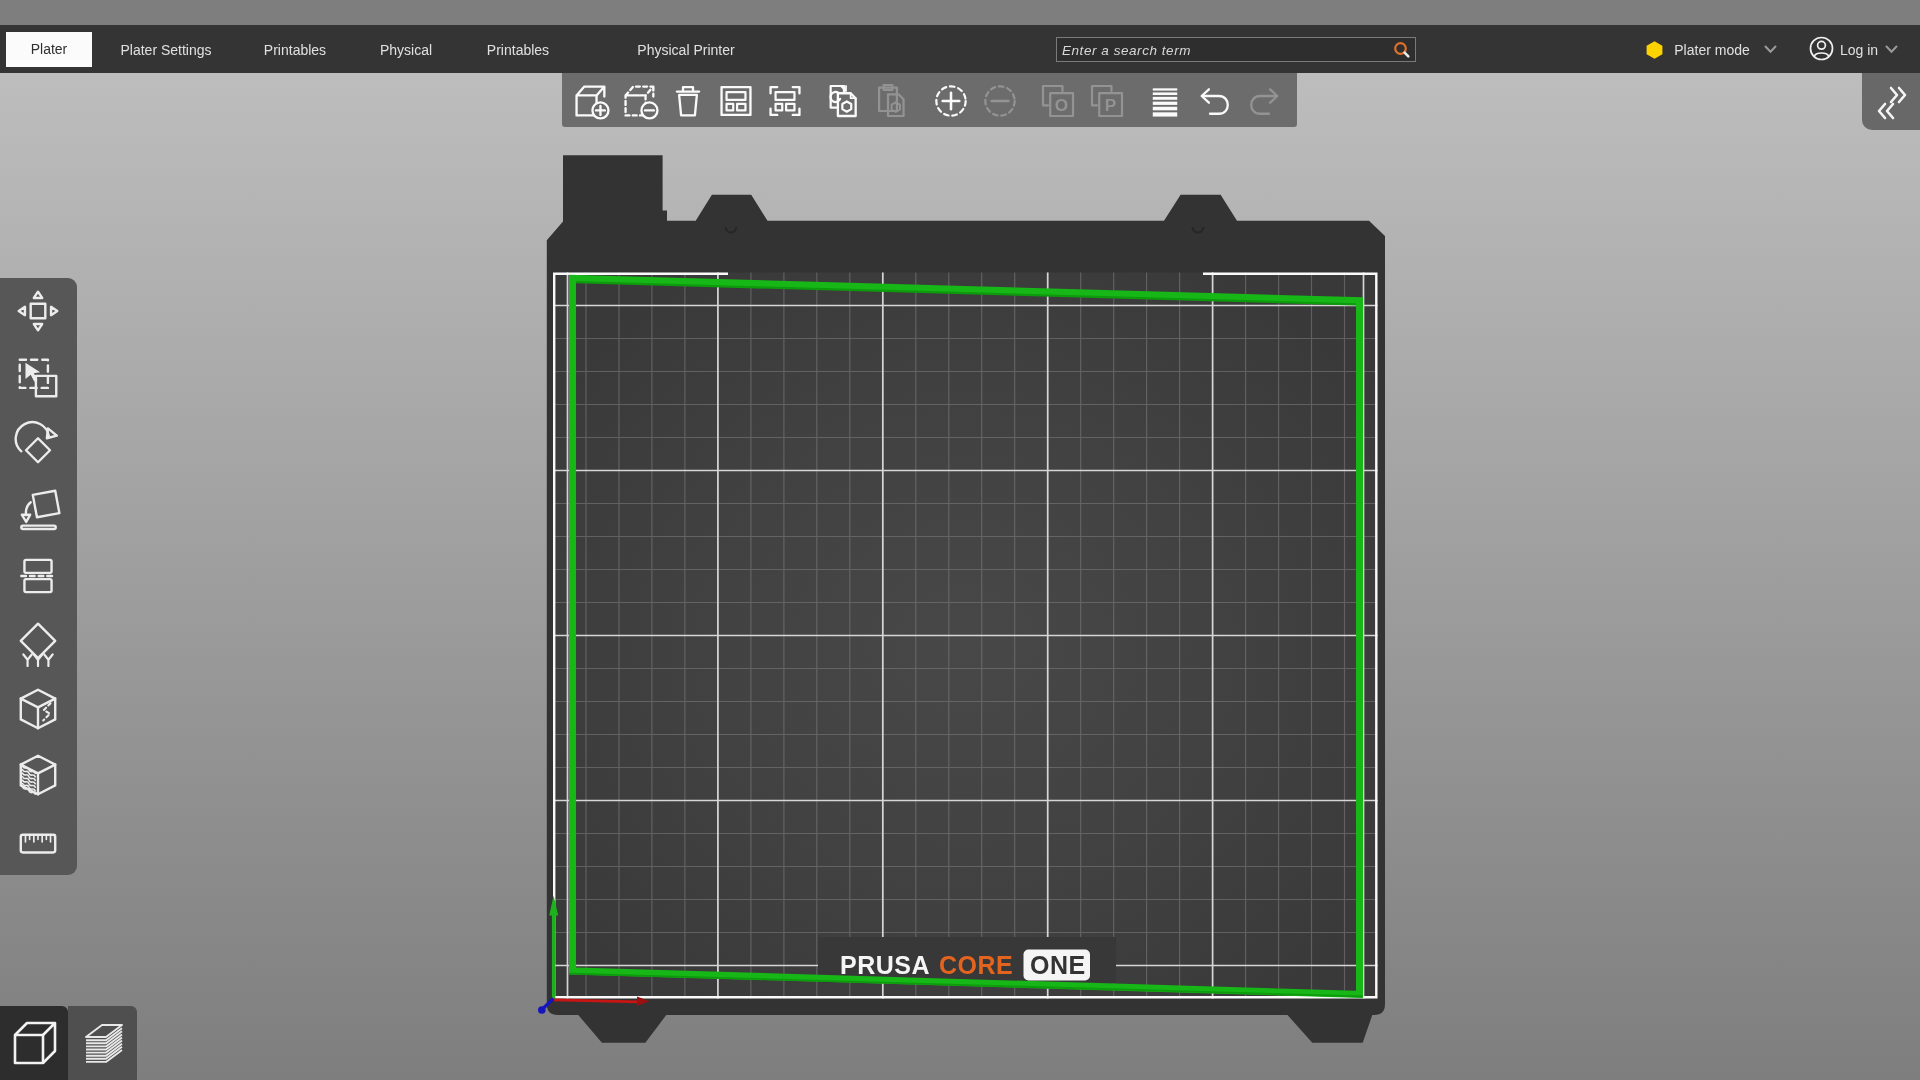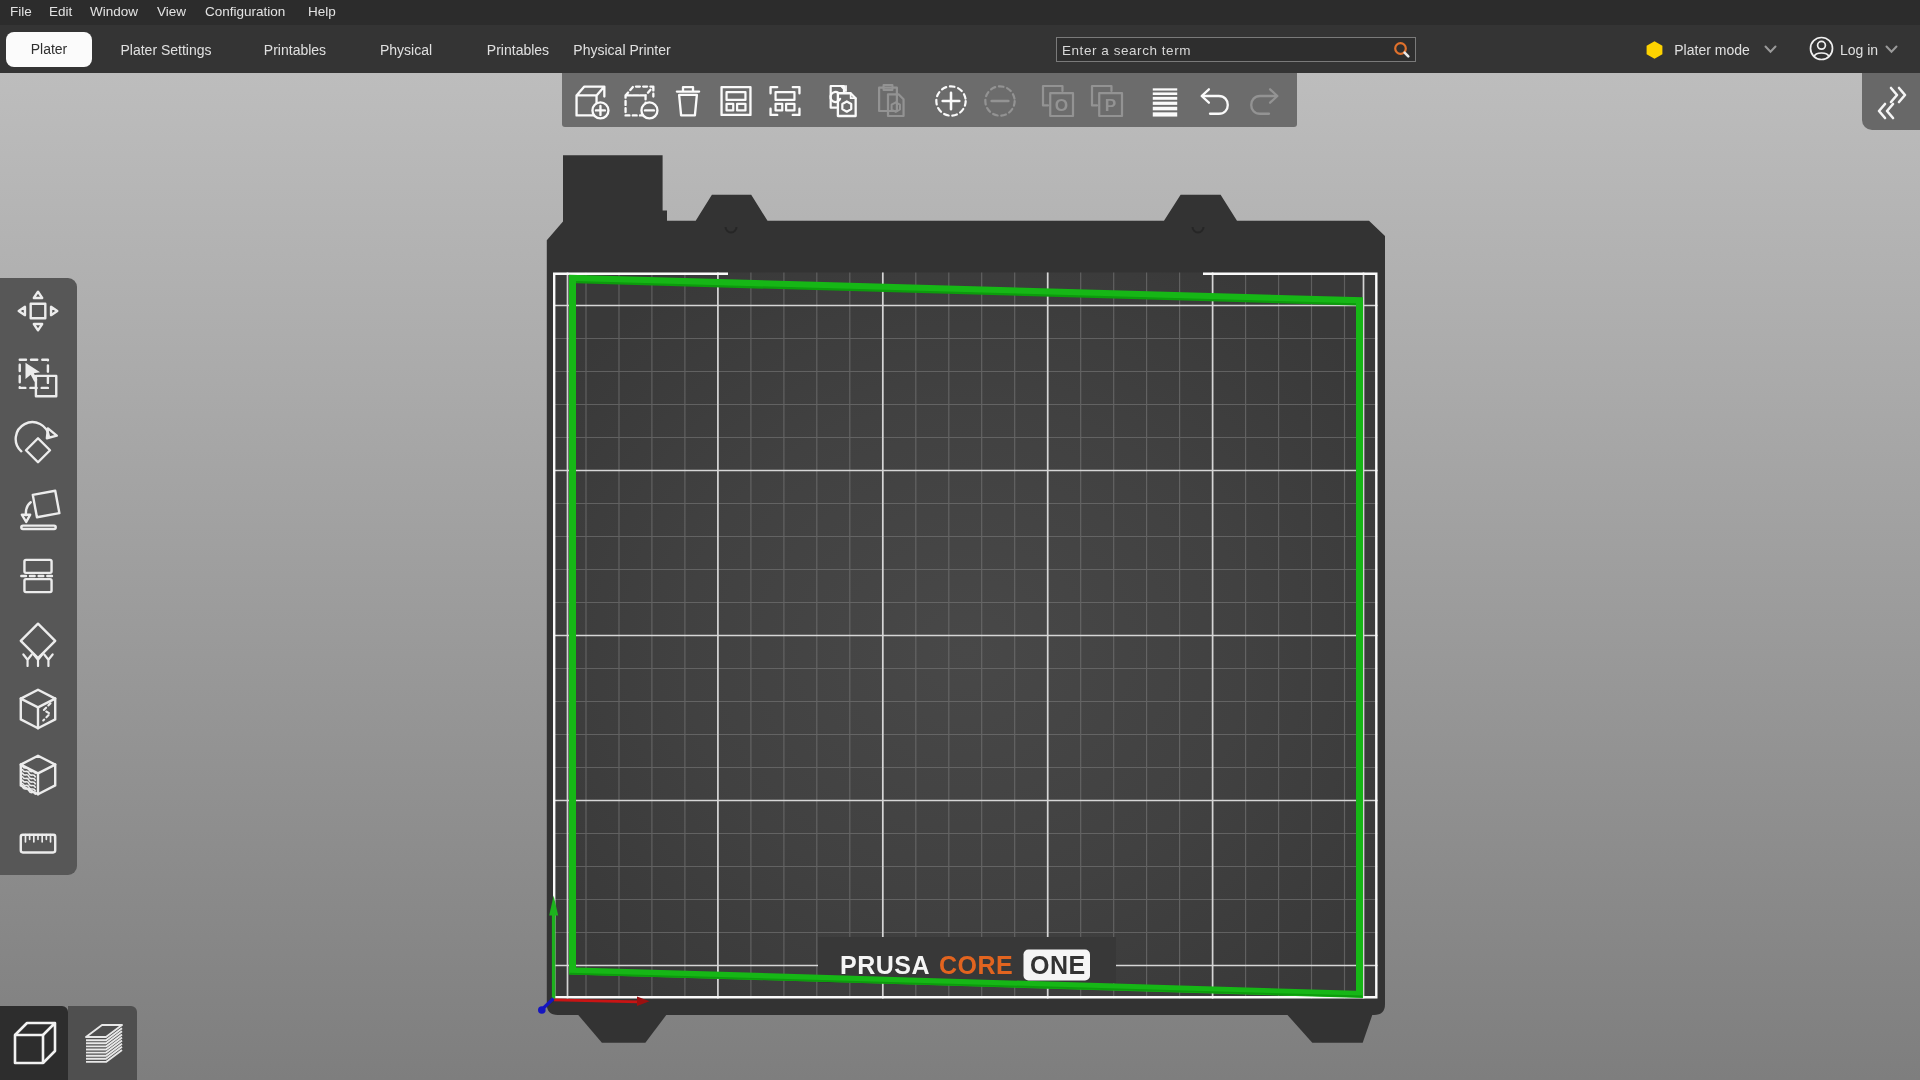--- a/index.html
+++ b/index.html
@@ -1,25 +1,25 @@
 <!DOCTYPE html>
 <html><head><meta charset="utf-8"><title>PrusaSlicer</title>
 <style>
 * { margin:0; padding:0; box-sizing:border-box; }
 html,body { width:1920px; height:1080px; overflow:hidden; background:#7e7e7e; }
 #app { position:relative; width:1920px; height:1080px; font-family:"Liberation Sans", sans-serif; }
 #menubar { position:absolute; left:0; top:0; width:1920px; height:25px; background:#2c2c2c; }
 #menubar span { position:absolute; top:4px; font-size:13.5px; color:#e3e3e3; }
 #tabbar { position:absolute; left:0; top:25px; width:1920px; height:48px; background:#343434; }
 .tab { position:absolute; top:17px; font-size:14px; color:#e0e0e0; transform:translateX(-50%); }
-#plater { position:absolute; left:6px; top:7px; width:86px; height:35px; background:#fbfbfb; border-radius:8px;
+#plater { position:absolute; left:6px; top:7px; width:86px; height:35px; background:#fbfbfb; border-radius:0;
   color:#2f2f2f; font-size:14px; text-align:center; line-height:35px; }
 #search { position:absolute; left:1056px; top:12px; width:360px; height:25px; background:#2e2e2e;
   border:1px solid #7a7a7a; }
-#search span { position:absolute; left:5px; top:4.5px; font-size:13.5px; color:#d8d8d8; letter-spacing:0.55px; }
+#search span { position:absolute; left:5px; top:4.5px; font-size:13.5px; color:#d8d8d8; letter-spacing:0.55px;font-style:italic; }
 #viewport { position:absolute; left:0; top:73px; width:1920px; height:1007px;
   background:linear-gradient(180deg,#bdbdbd 0%,#a3a3a3 42%,#7e7e7e 100%); }
 #topbar { position:absolute; left:562px; top:0px; width:735px; height:54px; background:#6c6c6c; border-radius:0 0 3px 3px; }
 #lefttb { position:absolute; left:0; top:205px; width:77px; height:597px; background:#575757; border-radius:0 9px 9px 0; }
 #collapse { position:absolute; left:1862px; top:0px; width:58px; height:57px; background:#686868; border-radius:0 0 0 10px; }
 #vbtn1 { position:absolute; left:0; top:933px; width:68px; height:74px; background:#2d2d2d; border-radius:0 6px 0 0; }
 #vbtn2 { position:absolute; left:68px; top:933px; width:69px; height:74px; background:#4f4f4f; border-radius:0 6px 0 0; }
 svg { display:block; }
 </style></head>
 <body>
@@ -213,35 +213,27 @@
           <path d="M10,28.3 H30 L46,16.3"></path>
           <path d="M10,31.4 H30 L46,19.4"></path>
           <path d="M10,34.5 H30 L46,22.5"></path>
           <path d="M10,37.6 H30 L46,25.6"></path>
           <path d="M10,40.7 H30 L46,28.7"></path>
           <path d="M10,43.8 H30 L46,31.8"></path>
           <path d="M10,46.9 H30 L46,34.9"></path>
         </svg>
       </div>
   </div>
-  <div id="menubar">
-    <span style="left:10px">File</span>
-      <span style="left:49px">Edit</span>
-      <span style="left:90px">Window</span>
-    <span style="left:157px">View</span>
-      <span style="left:205px">Configuration</span>
-      <span style="left:308px">Help</span>
-  </div>
   <div id="tabbar">
     <div id="plater">Plater</div>
     <span class="tab" style="left:166px">Plater Settings</span>
     <span class="tab" style="left:295px">Printables</span>
     <span class="tab" style="left:406px">Physical</span>
     <span class="tab" style="left:518px">Printables</span>
-    <span class="tab" style="left:622px">Physical Printer</span>
+    <span class="tab" style="left:686px">Physical Printer</span>
     <div id="search">
         <span>Enter a search term</span>
       <svg style="position:absolute;left:335px;top:3px" width="20" height="20" viewBox="0 0 20 20" fill="none">
         <circle cx="8.5" cy="7.5" r="5.3" stroke="#e0712c" stroke-width="2.2"></circle>
         <path d="M12.6,11.6 L16.3,15.3" stroke="#e8e8e8" stroke-width="2.6" stroke-linecap="round"></path>
       </svg>
     </div>
     <svg style="position:absolute;left:1646px;top:16px" width="17" height="18" viewBox="0 0 17 18">
       <polygon points="8.5,0.3 16.4,4.7 16.4,13.3 8.5,17.7 0.6,13.3 0.6,4.7" fill="#fdd200"></polygon>
     </svg>

